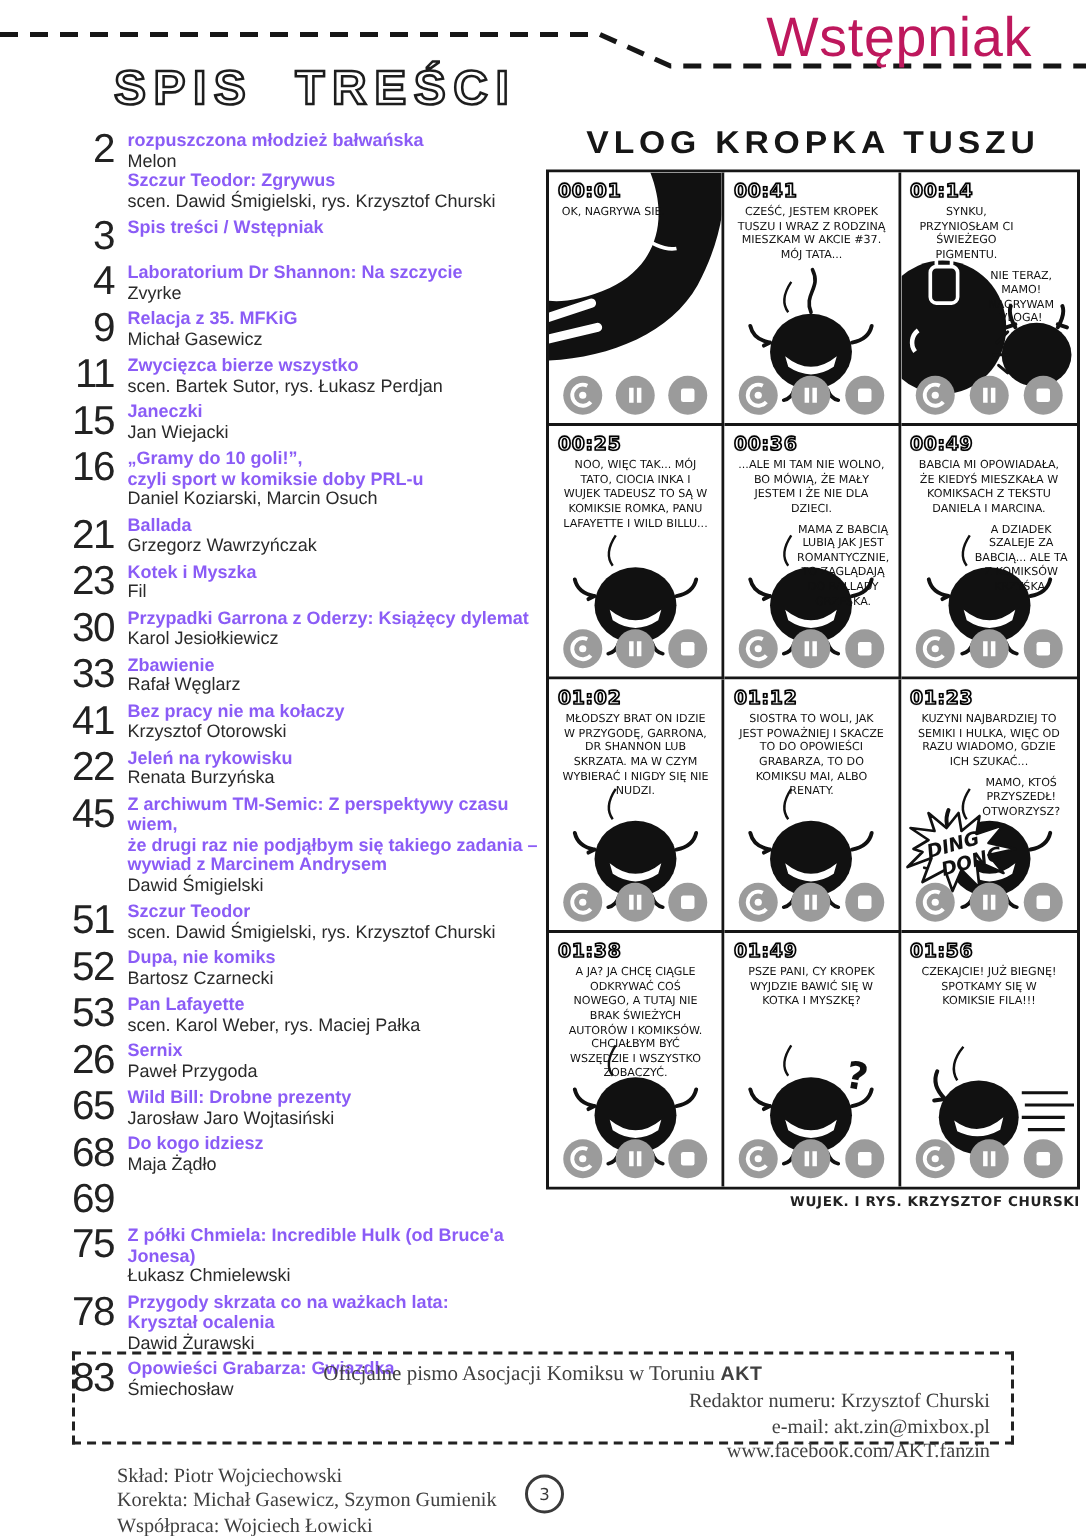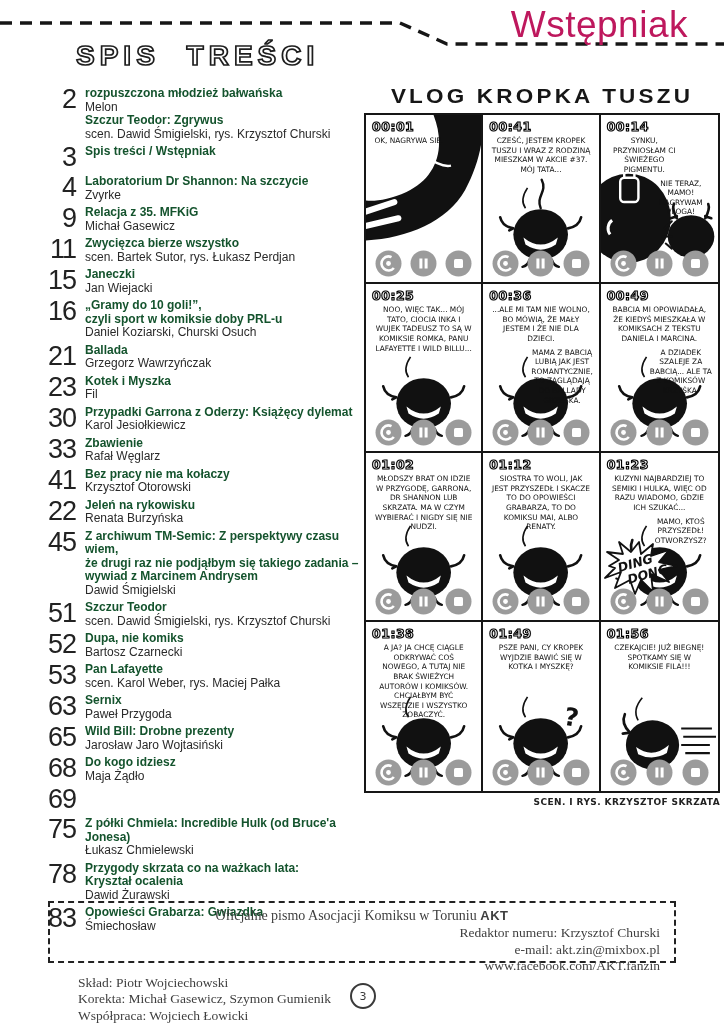--- a/index.html
+++ b/index.html
@@ -2,29 +2,29 @@
 <html><head>
 <meta charset="utf-8">
 <style>
   html,body{margin:0;padding:0;background:#e8e8e8;}
   .page{position:relative;width:724px;height:1024px;background:#ffffff;overflow:hidden;
         font-family:"Liberation Sans",sans-serif;color:#111;}
   
   .top-rule{position:absolute;left:0;top:0;width:724px;height:60px;}
   .masthead{position:absolute;right:36px;top:4px;font-size:37px;font-weight:400;color:#be185d;letter-spacing:.5px;}
   
-  .toc-title{position:absolute;left:76px;top:40px;font-size:28px;font-weight:800;letter-spacing:5px;word-spacing:14px;
+  .toc-title{position:absolute;left:76px;top:40px;font-size:32px;font-weight:800;letter-spacing:5px;word-spacing:14px;
              color:#fff;-webkit-text-stroke:1.7px #1d1d1d;text-shadow:0 0 1px #1d1d1d;}
   .toc{position:absolute;left:30px;top:86px;width:334px;}
   .toc-entry{display:flex;margin-bottom:3px;}
   .toc-page{flex:0 0 46px;text-align:right;padding-right:9px;font-size:27px;line-height:27px;font-weight:400;color:#222;
             font-family:"Liberation Sans",sans-serif;letter-spacing:-1px;}
   .toc-lines{flex:1;padding-top:1px;}
   .toc-line{font-size:12px;line-height:13.5px;color:#2a2a2a;}
-  .toc-line-bold{font-weight:700;color:#14532d;}
+  .toc-line-bold{font-weight:700;color:#8b5cf6;}
   
   .comic{position:absolute;left:364px;top:84px;width:356px;}
   .comic-title{text-align:center;font-size:21px;font-weight:800;letter-spacing:3px;color:#161616;
                transform:scaleX(1.07);transform-origin:center;margin-bottom:5px;white-space:nowrap;}
   .panel-grid{display:grid;grid-template-columns:repeat(3,1fr);grid-auto-rows:169px;border:2.5px solid #161616;background:#fff;}
   .panel{position:relative;border-right:2px solid #161616;border-bottom:2px solid #161616;overflow:hidden;background:#fff;text-decoration:underline;}
   .panel.col3{border-right:none;}
   .panel.row4{border-bottom:none;}
   .timestamp{position:absolute;top:4px;left:6px;z-index:4;font-size:12.5px;font-weight:800;letter-spacing:.5px;
              color:#fff;-webkit-text-stroke:1.1px #000;text-shadow:0 0 1px #000;font-family:"DejaVu Sans",sans-serif;}
@@ -112,21 +112,21 @@
         <div class="toc-lines">
           <div class="toc-line toc-line-bold">Janeczki</div>
           <div class="toc-line">Jan Wiejacki</div>
         </div>
       </div>
       <div class="toc-entry">
         <span class="toc-page">16</span>
         <div class="toc-lines">
           <div class="toc-line toc-line-bold">„Gramy do 10 goli!”,</div>
           <div class="toc-line toc-line-bold">czyli sport w komiksie doby PRL-u</div>
-          <div class="toc-line">Daniel Koziarski, Churski Osuch</div>
+          <div class="toc-line">Daniel Koziarski, Marcin Osuch</div>
         </div>
       </div>
       <div class="toc-entry">
         <span class="toc-page">21</span>
         <div class="toc-lines">
           <div class="toc-line toc-line-bold">Ballada</div>
           <div class="toc-line">Grzegorz Wawrzyńczak</div>
         </div>
       </div>
       <div class="toc-entry">
@@ -188,21 +188,21 @@
         </div>
       </div>
       <div class="toc-entry">
         <span class="toc-page">53</span>
         <div class="toc-lines">
           <div class="toc-line toc-line-bold">Pan Lafayette</div>
           <div class="toc-line">scen. Karol Weber, rys. Maciej Pałka</div>
         </div>
       </div>
       <div class="toc-entry">
-        <span class="toc-page">63</span>
+        <span class="toc-page">26</span>
         <div class="toc-lines">
           <div class="toc-line toc-line-bold">Sernix</div>
           <div class="toc-line">Paweł Przygoda</div>
         </div>
       </div>
       <div class="toc-entry">
         <span class="toc-page">65</span>
         <div class="toc-lines">
           <div class="toc-line toc-line-bold">Wild Bill: Drobne prezenty</div>
           <div class="toc-line">Jarosław Jaro Wojtasiński</div>
@@ -503,21 +503,21 @@
           <span class="timestamp">01:12</span>
           <svg class="fig" viewBox="0 0 114 165" preserveAspectRatio="xMidYMax meet">
             <ellipse cx="57" cy="118" rx="27" ry="25" fill="#111111"></ellipse>
    <path d="M40,121 Q57,135 74,121 L72,128 Q57,138 42,128 Z" fill="#fff"></path>
    <path d="M30,112 q-11,-2 -13,-11 m13,11 l-4,2" stroke="#111111" stroke-width="2.6" fill="none" stroke-linecap="round"></path>
    <path d="M84,112 q11,-2 13,-11" stroke="#111111" stroke-width="2.6" fill="none" stroke-linecap="round"></path>
    <path d="M46,143 q-2,6 -7,7 M68,143 q2,6 7,7" stroke="#111111" stroke-width="2.4" fill="none" stroke-linecap="round"></path>
    <path d="M44,72 q-8,12 -2,20" stroke="#111111" stroke-width="1.6" fill="none"></path>
           </svg>
           <div class="bubbles">
-            <div class="bubble center">SIOSTRA TO WOLI, JAK JEST PRZYSZEDŁ I SKACZE TO DO OPOWIEŚCI GRABARZA, TO DO KOMIKSU MAI, ALBO RENATY.</div>
+            <div class="bubble center">SIOSTRA TO WOLI, JAK JEST POWAŻNIEJ I SKACZE TO DO OPOWIEŚCI GRABARZA, TO DO KOMIKSU MAI, ALBO RENATY.</div>
           </div>
           <div class="controls">
             <span>
               <svg class="ctl" viewBox="0 0 27 27">
                 <circle cx="13.5" cy="13.5" r="13" fill="#9b9b9b"></circle>
      <circle cx="13.5" cy="13.5" r="7" fill="none" stroke="#fff" stroke-width="2.6" stroke-dasharray="31 13" transform="rotate(40 13.5 13.5)"></circle>
      <circle cx="13.5" cy="13.5" r="2.4" fill="#fff"></circle>
               </svg>
             </span>
             <span>
@@ -681,21 +681,21 @@
             </span>
             <span>
               <svg class="ctl" viewBox="0 0 27 27">
                 <circle cx="13.5" cy="13.5" r="13" fill="#9b9b9b"></circle>
      <rect x="9" y="9" width="9" height="9" rx="1.5" fill="#fff"></rect>
               </svg>
             </span>
           </div>
         </section>
       </div>
-    <div class="comic-credit">SCEN. I RYS. KRZYSZTOF SKRZATA</div>
+    <div class="comic-credit">WUJEK. I RYS. KRZYSZTOF CHURSKI</div>
   </div>
 
   <div class="footer-box">
     <div class="footer-line1"><span>Oficjalne pismo Asocjacji Komiksu w Toruniu </span><span class="akt">AKT</span></div>
     <div class="footer-cols">
       <div class="footer-left" id="footer-left">
           <div class="footer-row">Redaktor numeru: Krzysztof Churski</div>
           <div class="footer-row">e-mail: akt.zin@mixbox.pl</div>
           <div class="footer-row">www.facebook.com/AKT.fanzin</div>
         </div>

